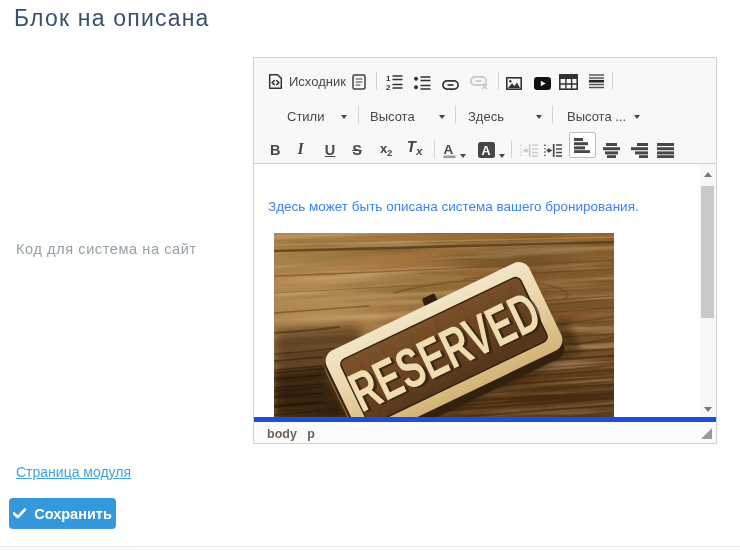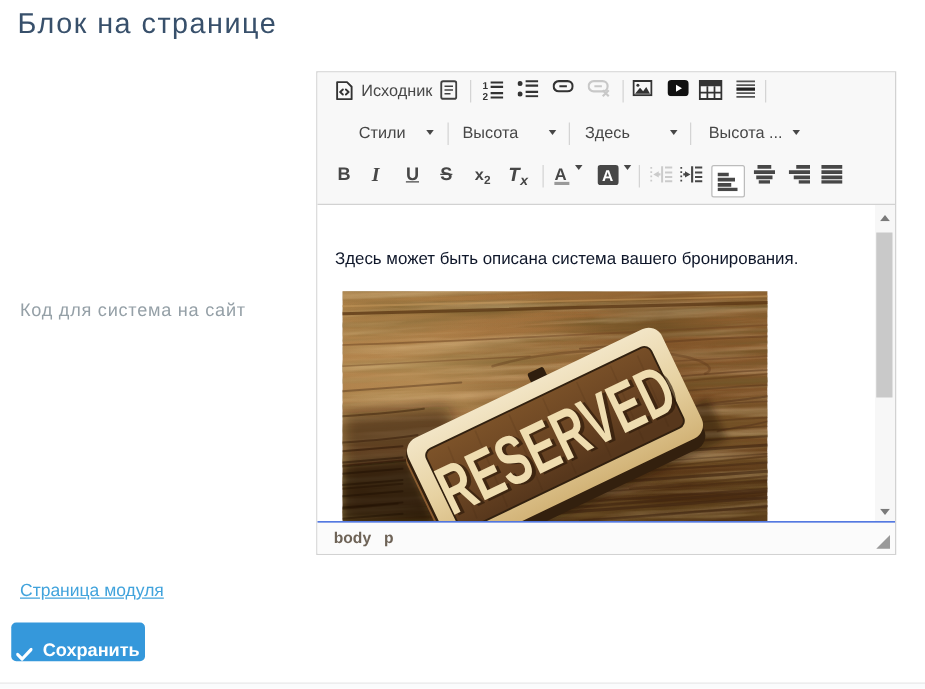--- a/index.html
+++ b/index.html
@@ -1,43 +1,43 @@
 <!DOCTYPE html>
 <html><head><meta charset="utf-8"><style>
 *{margin:0;padding:0;box-sizing:border-box}
 html,body{width:740px;height:551px;background:#fff;font-family:"Liberation Sans",sans-serif;position:relative;overflow:hidden}
 h1{position:absolute;left:14px;top:5px;font-size:23px;font-weight:400;color:#38506b;letter-spacing:1.2px}
 .lbl{position:absolute;left:16px;top:241px;font-size:14.5px;color:#95a0a7;letter-spacing:0.6px}
 .editor{position:absolute;left:253px;top:57px;width:464px;height:387px;border:1px solid #d2d2d2;background:#fff}
 .toolbar{position:absolute;left:254px;top:58px;width:462px;height:106px;background:#f8f8f8;border-bottom:1px solid #d2d2d2}
-.trow{position:absolute;display:flex;align-items:flex-start}
+.trow{position:absolute;display:flex;align-items:flex-end}
 .sep{width:1px;height:18px;background:#d4d4d4}
 .content{position:absolute;left:254px;top:164px;width:462px;height:253px;background:#fff;overflow:hidden}
-.ptext{position:absolute;left:14px;top:35px;font-size:13.5px;line-height:16px;color:#0f172a}
+.ptext{position:absolute;left:14px;top:35px;font-size:13.5px;line-height:16px;color:#3b82f6}
 .woodwrap{position:absolute;left:20px;top:69px;width:340px;height:184px}
 .sbar{position:absolute;left:446px;top:0;width:16px;height:253px;background:#f7f7f7}
 .sthumb{position:absolute;left:1px;top:22px;width:13px;height:132px;background:#c9c9c9}
 .sarr{position:absolute;left:0;width:16px;height:16px;display:flex;align-items:center;justify-content:center}
-.pathbar{position:absolute;left:254px;top:417px;width:462px;height:26px;background:#fbfbfb;border-top:1px solid #1d4ed8}
+.pathbar{position:absolute;left:254px;top:417px;width:462px;height:26px;background:#fbfbfb;border-top:5px solid #1d4ed8}
 .pathbar .bp{position:absolute;left:13px;top:5px;font-size:12.5px;font-weight:bold;color:#6e6357}
 .rsz{position:absolute;right:4px;bottom:4px;width:0;height:0;border-left:11px solid transparent;border-bottom:11px solid #9a9a9a}
 a.mod{position:absolute;left:16px;top:464px;font-size:14px;color:#41a3dc;text-decoration:underline}
-.savebtn{position:absolute;left:9px;top:498px;width:107px;height:31px;background:#3598db;border-radius:4px;color:#fff;font-size:14.5px;font-weight:bold;display:flex;align-items:flex-end;justify-content:center}
+.savebtn{position:absolute;left:9px;top:498px;width:107px;height:31px;background:#3598db;border-radius:4px;color:#fff;font-size:14.5px;font-weight:bold;display:flex;align-items:center;justify-content:center}
 .savebtn svg{margin-right:8px}
 .footline{position:absolute;left:0;top:546px;width:740px;height:5px;background:#fafbfc;border-top:1px solid #e9e9e9}
 .tb{display:flex;align-items:center;justify-content:center;color:#474747}
 .srcbtn{font-size:13px;color:#474747;display:flex;align-items:center;gap:6px}
 .combo{display:flex;align-items:center;font-size:13px;color:#474747}
 .caret{width:0;height:0;border-left:3.5px solid transparent;border-right:3.5px solid transparent;border-top:4px solid #474747}
 .bih{font-size:14.5px;font-weight:bold;color:#474747}
 .alicon{display:block}
 .activebox{border:1px solid #bcbcbc;background:#fff;border-radius:2px}
 </style></head>
 <body>
-<h1>Блок на странице</h1>
+<h1>Блок на описана</h1>
 <div class="lbl">Код для система на сайт</div>
 <div class="editor"></div>
 <div class="toolbar"></div>
 <div class="trow" id="row1" style="left:264px;top:64px;height:26px">
   <div class="srcbtn" style="margin-left:4px">
     <svg width="15" height="17" viewBox="0 0 15 17">
         <path d="M1.7 1.7 H9.6 L13.3 5.4 V15.3 H1.7 Z" fill="none" stroke="#333" stroke-width="1.5" stroke-linejoin="round"></path>
         <path d="M6.3 7.6 L4.1 9.6 L6.3 11.6 M8.7 7.6 L10.9 9.6 L8.7 11.6" fill="none" stroke="#333" stroke-width="1.5" stroke-linecap="round" stroke-linejoin="round"></path>
       </svg>
     <span>Исходник</span>

